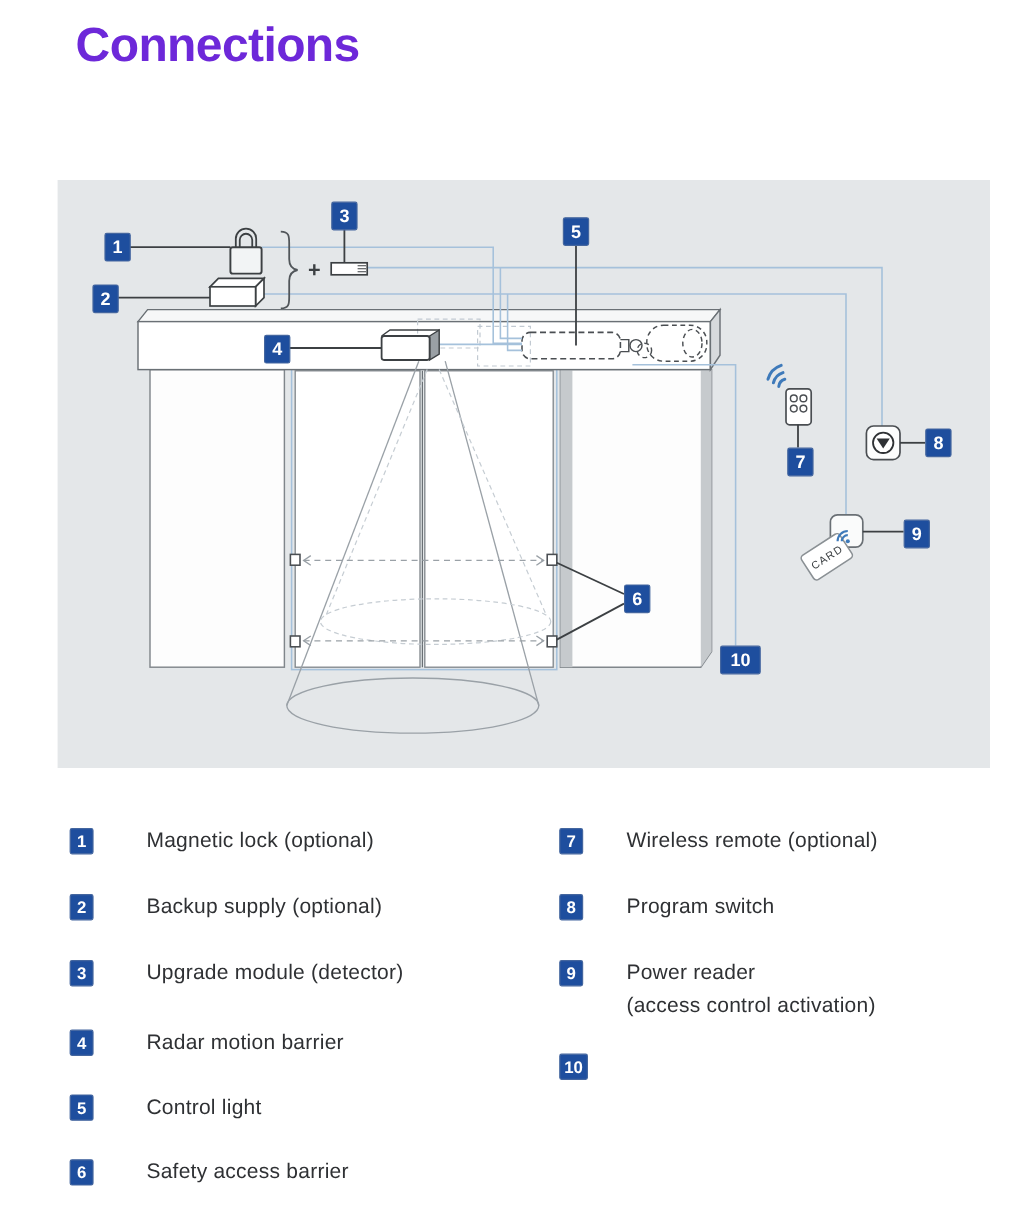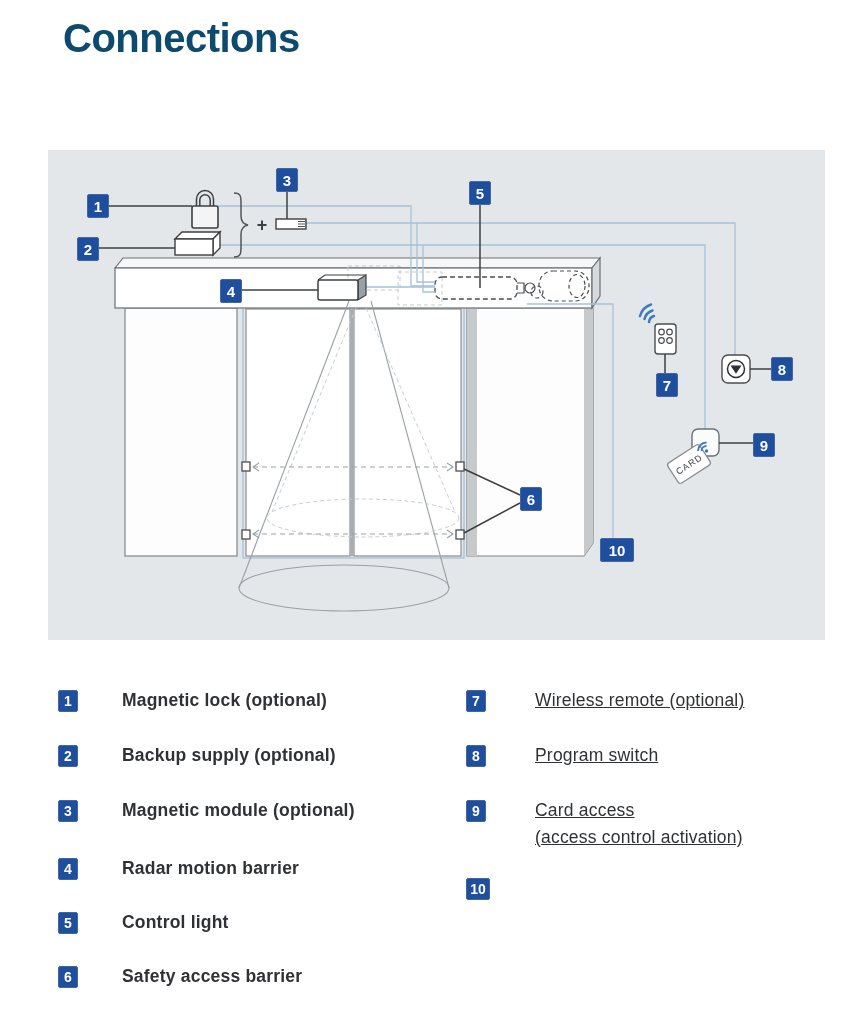--- a/index.html
+++ b/index.html
@@ -2,21 +2,21 @@
 <html><head>
 <meta charset="utf-8">
 <style>
   html,body{margin:0;padding:0;}
   body{
     width:856px;height:1024px;position:relative;background:#ffffff;
     font-family:"Liberation Sans", sans-serif;color:#2f3134;overflow:hidden;
   }
   .page-title{
     position:absolute;left:63px;top:16px;font-size:40px;font-weight:700;
-    color:#0c4a6e;letter-spacing:-0.5px;
+    color:#6d28d9;letter-spacing:-0.5px;
   }
   .diagram-panel{
     position:absolute;left:48px;top:150px;width:777px;height:490px;
     background:#e4e7e9;
   }
   .diagram-panel svg{position:absolute;left:0;top:0;}
   .dbadge{
     position:absolute;width:22px;height:24px;box-sizing:border-box;
     background:#1e4e9e;border:1px solid #44669f;border-radius:2px;
     color:#ffffff;font-size:15px;font-weight:700;
@@ -29,22 +29,22 @@
     flex:0 0 auto;width:20px;height:22px;box-sizing:border-box;
     background:#1e4e9e;border:1px solid #44669f;border-radius:2px;
     color:#fff;font-size:14px;font-weight:700;
     display:flex;align-items:center;justify-content:center;
   }
   .lbadge.wide{width:24px;}
   .llabel{
     font-size:17.5px;line-height:27px;color:#2f3134;white-space:pre-line;
     margin-top:-3px;letter-spacing:0.2px;
   }
-  .lrow.col-left .llabel{margin-left:44px;font-weight:bold;}
-  .lrow.col-right .llabel{margin-left:49px;text-decoration:underline;}
+  .lrow.col-left .llabel{margin-left:44px;}
+  .lrow.col-right .llabel{margin-left:36px;}
 </style>
 </head>
 <body>
 
 <div class="page-title">Connections</div>
 
 <div class="diagram-panel">
   <svg width="777" height="490" viewBox="48 150 777 490">
 
     <g>
@@ -205,21 +205,21 @@
   <div class="lrow col-left" style="left:58px;top:690px">
     <div class="lbadge">1</div>
     <div class="llabel">Magnetic lock (optional)</div>
   </div>
   <div class="lrow col-left" style="left:58px;top:745px">
     <div class="lbadge">2</div>
     <div class="llabel">Backup supply (optional)</div>
   </div>
   <div class="lrow col-left" style="left:58px;top:800px">
     <div class="lbadge">3</div>
-    <div class="llabel">Magnetic module (optional)</div>
+    <div class="llabel">Upgrade module (detector)</div>
   </div>
   <div class="lrow col-left" style="left:58px;top:858px">
     <div class="lbadge">4</div>
     <div class="llabel">Radar motion barrier</div>
   </div>
   <div class="lrow col-left" style="left:58px;top:912px">
     <div class="lbadge">5</div>
     <div class="llabel">Control light</div>
   </div>
   <div class="lrow col-left" style="left:58px;top:966px">
@@ -230,19 +230,19 @@
   <div class="lrow col-right" style="left:466px;top:690px">
     <div class="lbadge">7</div>
     <div class="llabel">Wireless remote (optional)</div>
   </div>
   <div class="lrow col-right" style="left:466px;top:745px">
     <div class="lbadge">8</div>
     <div class="llabel">Program switch</div>
   </div>
   <div class="lrow col-right" style="left:466px;top:800px">
     <div class="lbadge">9</div>
-    <div class="llabel">Card access
+    <div class="llabel">Power reader
 (access control activation)</div>
   </div>
   <div class="lrow col-right" style="left:466px;top:878px">
     <div class="lbadge wide">10</div>
   </div>
 </div>
 
 </body></html>

